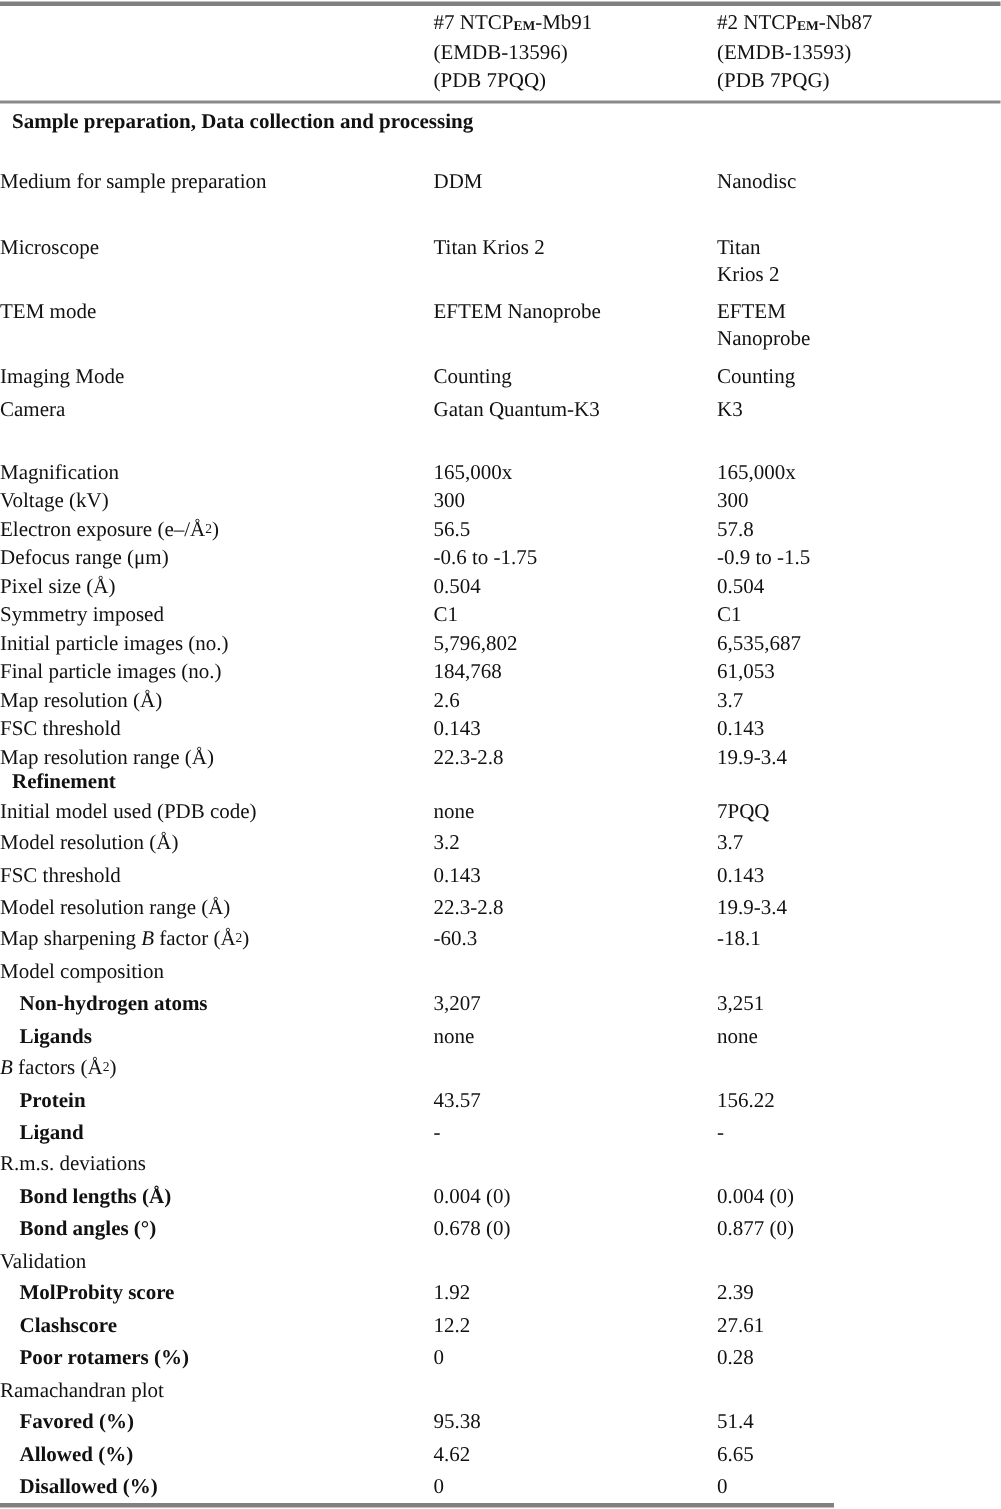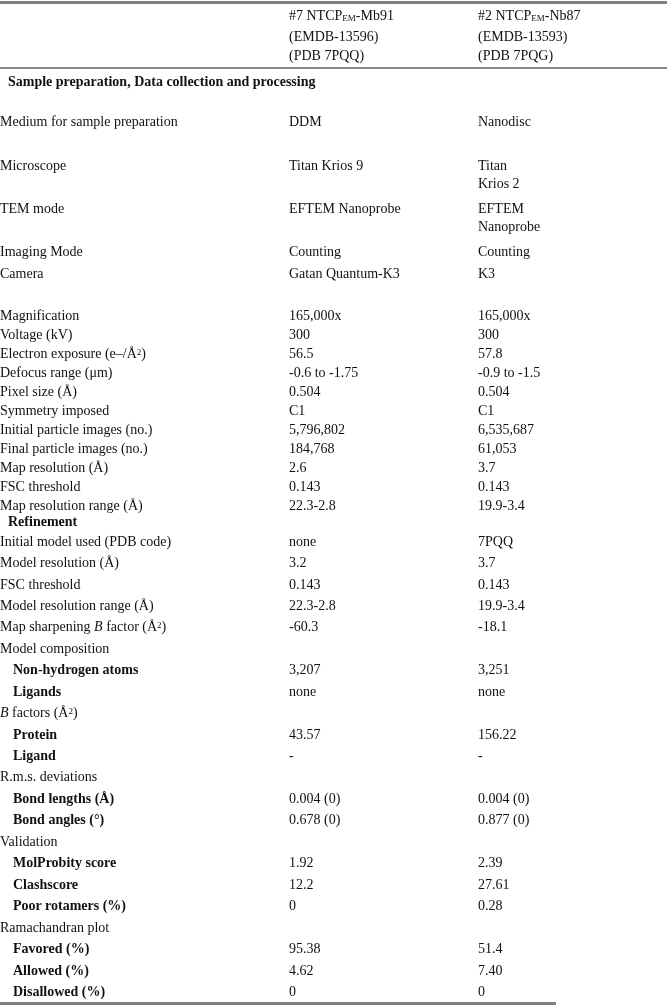--- a/index.html
+++ b/index.html
@@ -11,21 +11,21 @@
   .rule { position: absolute; left: 0; height: 2px; background: #7a7a7a; }
   .rule.top { top: 1px; width: 667px; height: 3px; background: #808080; }
   .rule.mid { top: 67px; width: 667px; background: #8a8a8a; }
   .rule.bot { top: 1002px; width: 556px; height: 3px; background: #808080; }
 
   .header { position: absolute; top: 6px; left: 0; width: 667px; }
   .hcol { position: absolute; top: 0; line-height: 19px; white-space: nowrap; }
   .hcol.c1 { left: 289px; }
   .hcol.c2 { left: 478px; }
   .hcol .line { display: block; }
-  sub.em { font-size: 9px; vertical-align: baseline; position: relative; top: 1px; }
+  sub.em { font-size: 9px; vertical-align: baseline; position: relative; top: 1px; font-weight: bold; }
 
   .section-title { position: absolute; left: 8px; font-weight: bold; line-height: 18px; white-space: nowrap; }
 
   .row { position: absolute; left: 0; width: 667px; line-height: 18px; }
   .row .lbl { position: absolute; left: 0; white-space: nowrap; }
   .row .lbl.indent { left: 13px; font-weight: bold; }
   .row .v1 { position: absolute; left: 289px; white-space: nowrap; }
   .row .v2 { position: absolute; left: 478px; white-space: nowrap; width: 90px; }
   .row .v2 .l { display: block; }
   sup { font-size: 9px; vertical-align: top; position: relative; top: -2px; }
@@ -54,21 +54,21 @@
 <div class="section-title" style="top:73px">Sample preparation, Data collection and processing</div>
 
 <div class="row" style="top:113px">
   <span class="lbl">Medium for sample preparation</span>
   <span class="v1">DDM</span>
   <span class="v2">Nanodisc</span>
 </div>
 
 <div class="row" style="top:157px">
   <span class="lbl">Microscope</span>
-  <span class="v1">Titan Krios 9</span>
+  <span class="v1">Titan Krios 2</span>
   <span class="v2">
     <span class="l">Titan</span>
     <span class="l">Krios 2</span>
   </span>
 </div>
 
 <div class="row" style="top:200px">
   <span class="lbl">TEM mode</span>
   <span class="v1">EFTEM Nanoprobe</span>
   <span class="v2">
@@ -263,21 +263,21 @@
 
 <div class="row" style="top:940px">
   <span class="lbl indent">Favored (%)</span>
   <span class="v1">95.38</span>
   <span class="v2">51.4</span>
 </div>
 
 <div class="row" style="top:962px">
   <span class="lbl indent">Allowed (%)</span>
   <span class="v1">4.62</span>
-  <span class="v2">7.40</span>
+  <span class="v2">6.65</span>
 </div>
 
 <div class="row" style="top:983px">
   <span class="lbl indent">Disallowed (%)</span>
   <span class="v1">0</span>
   <span class="v2">0</span>
 </div>
 
 <div class="rule bot"></div>
 

